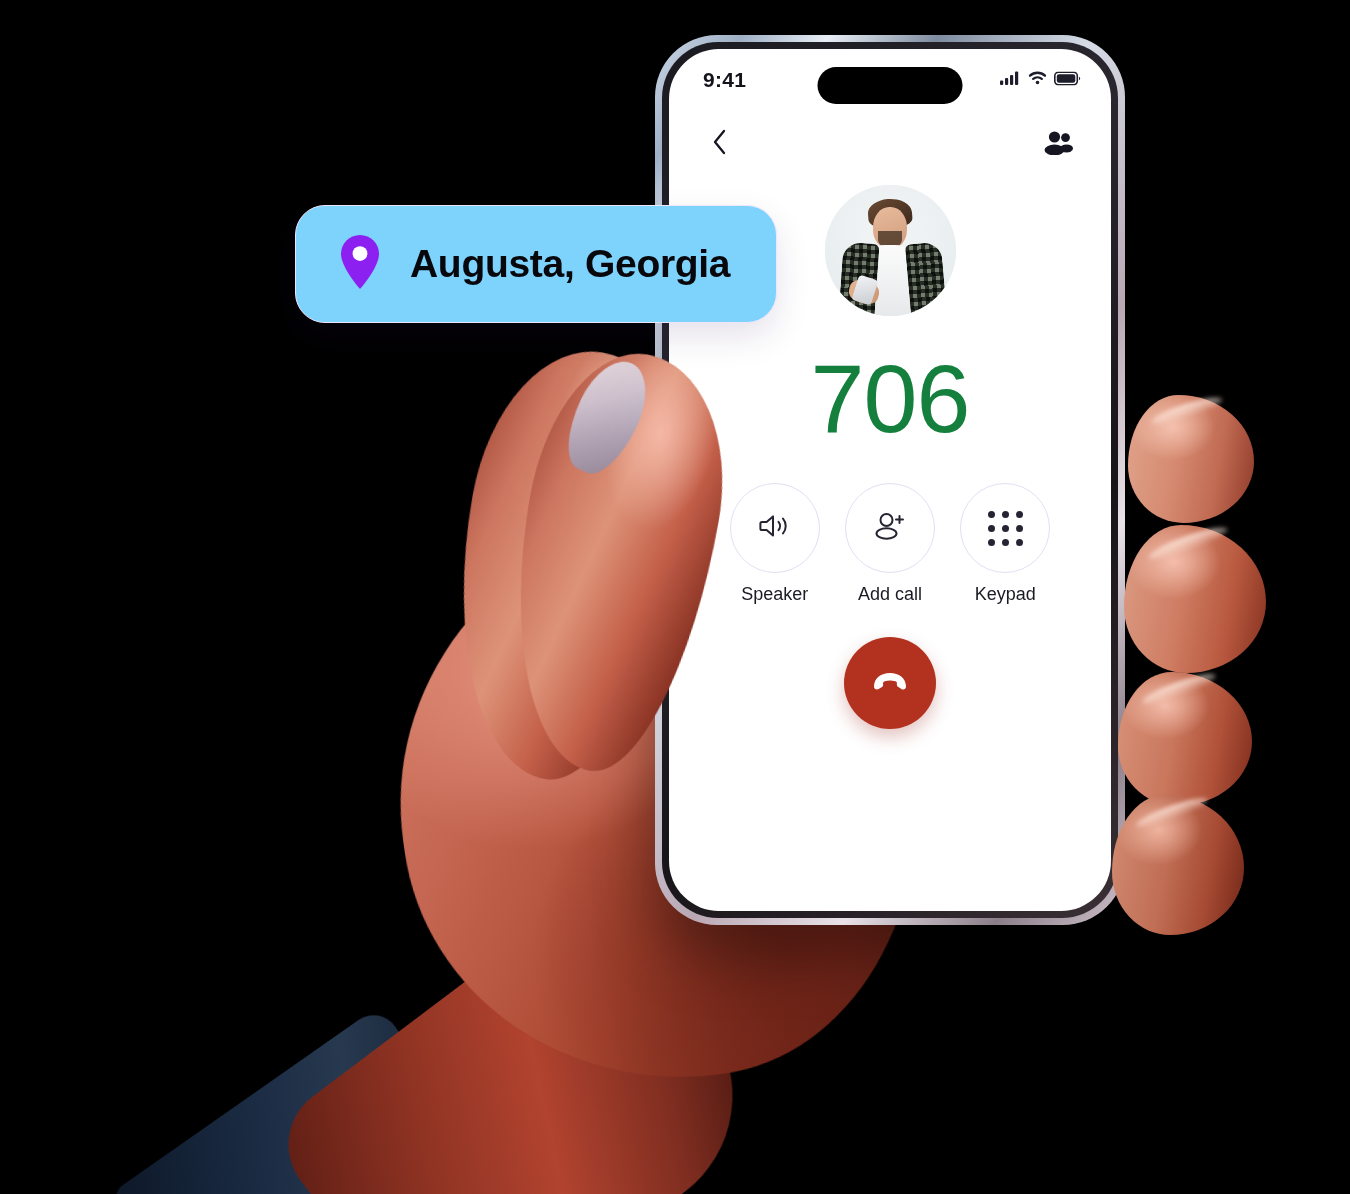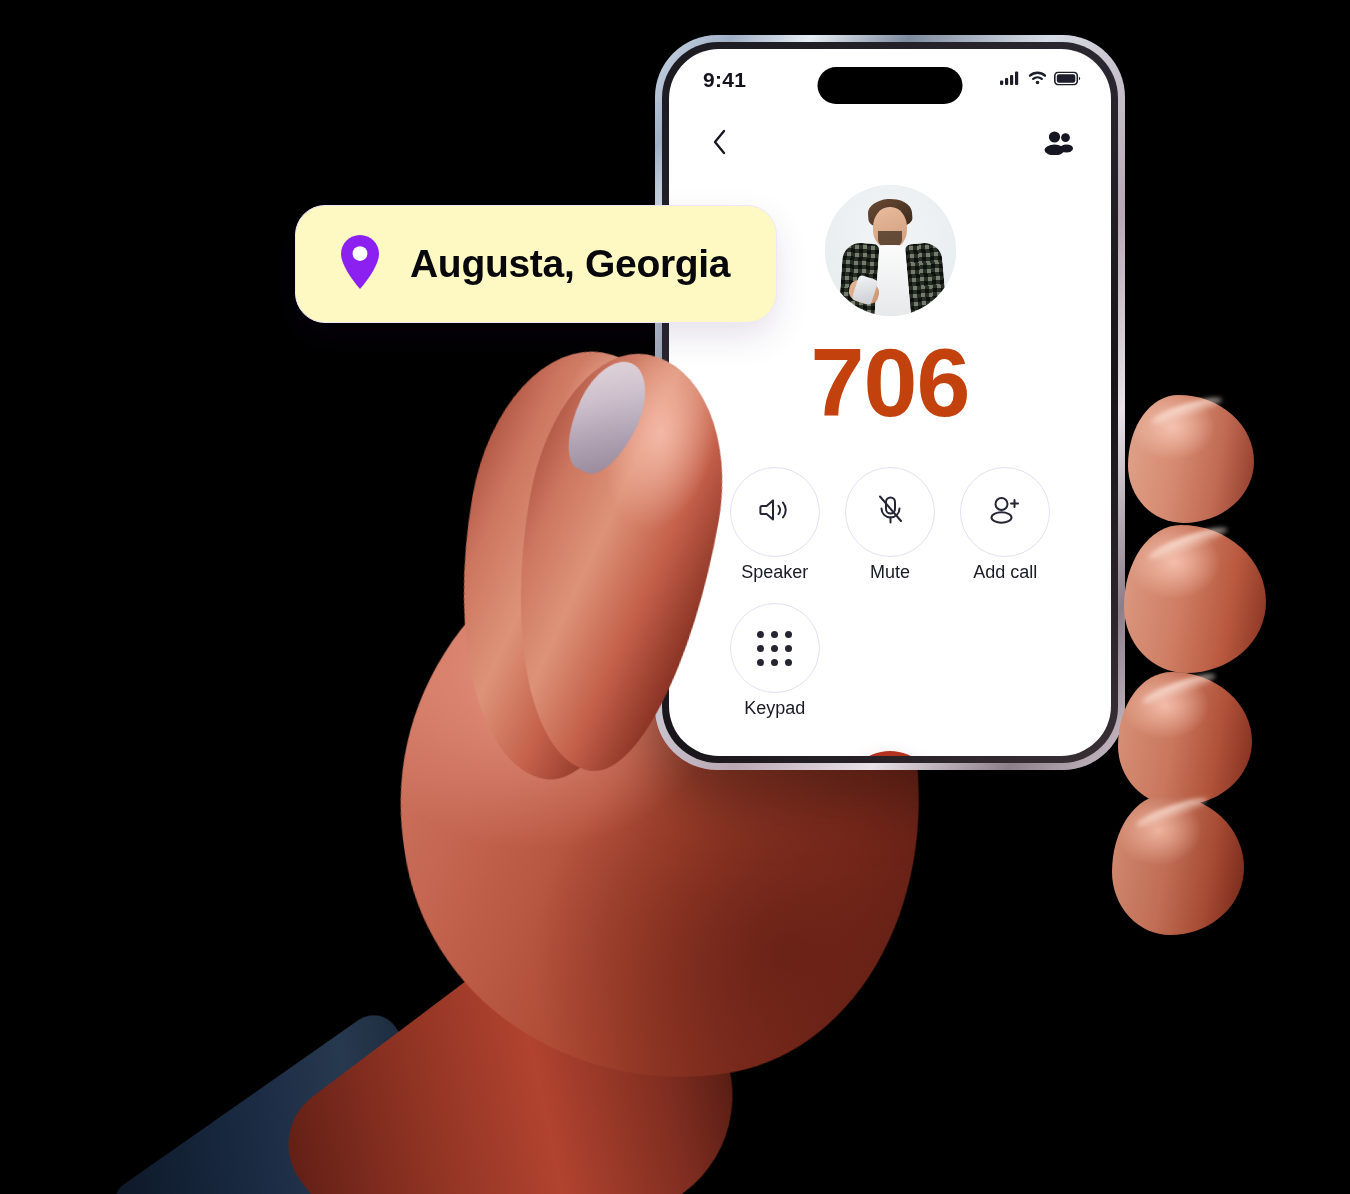--- a/index.html
+++ b/index.html
@@ -107,21 +107,21 @@
     position:absolute;
     background:linear-gradient(180deg,rgba(255,235,225,.85),rgba(255,255,255,0));
     border-radius:50%;
     filter:blur(2px);
   }
 
   
   .phone{
     position:absolute;
     left:655px;top:35px;
-    width:470px;height:735px;
+    width:470px;height:890px;
     border-radius:62px;
     z-index:3;
     background:linear-gradient(125deg,#cdd8e6 0%,#9fb0c6 8%,#e7edf4 16%,#7e8ca0 26%,#d6dce6 40%,#b9a8b4 60%,#e9e2e8 74%,#8d7f8a 88%,#cfc2cb 100%);
     padding:7px;
     box-sizing:border-box;
     box-shadow:0 30px 60px rgba(0,0,0,.35);
   }
   .phone-inner{
     width:100%;height:100%;
     border-radius:56px;
@@ -206,22 +206,22 @@
     background:linear-gradient(120deg,#e5b795,#c9936f);transform:rotate(16deg);
   }
   .av-phone{
     position:absolute;left:30px;top:92px;width:20px;height:26px;border-radius:4px;
     background:linear-gradient(150deg,#f3f4f6,#c9ccd2);transform:rotate(18deg);
   }
 
   
   .areacode{
     text-align:center;
-    font-size:97px;font-weight:700;letter-spacing:-1px;
-    color:#c2410c;line-height:1;margin-top:18px;
+    font-size:97px;font-weight:400;letter-spacing:-1px;
+    color:#15803d;line-height:1;margin-top:34px;
   }
   .areacode-label{
     text-align:center;font-size:24px;color:#17161f;margin-top:12px;font-weight:400;
   }
 
   
   .actions{
     margin-top:36px;
     display:grid;grid-template-columns:repeat(3,1fr);
     row-gap:20px;
@@ -229,21 +229,21 @@
     box-sizing:border-box;
   }
   .action{display:flex;flex-direction:column;align-items:center;cursor:pointer;}
   .action-circle{
     position:relative;
     width:88px;height:88px;border-radius:50%;
     border:1.6px solid #E2E0F2;
     display:flex;align-items:center;justify-content:center;
     background:#fff;
   }
-  .action-label{margin-top:5px;font-size:18px;color:#1a1a24;}
+  .action-label{margin-top:11px;font-size:18px;color:#1a1a24;}
   .badge{
     position:absolute;right:3px;top:4px;
     width:13px;height:13px;border-radius:50%;background:#B3321F;
   }
   .kp-dots{display:grid;grid-template-columns:repeat(3,7px);grid-template-rows:repeat(3,7px);gap:7px;}
   .kp-dots i{display:block;width:7px;height:7px;border-radius:50%;background:#242433;}
   .more-dots{display:flex;gap:7px;}
   .more-dots i{display:block;width:9px;height:9px;border-radius:50%;background:#242433;}
 
   
@@ -254,21 +254,21 @@
     display:flex;align-items:center;justify-content:center;
     cursor:pointer;
     box-shadow:0 8px 18px rgba(150,40,25,.28);
   }
 
   
   .loc-badge{
     position:absolute;
     left:295px;top:205px;
     width:482px;height:118px;
-    background:#fef9c3;
+    background:#7dd3fc;
     border:1.5px solid #EDE7FB;
     border-radius:30px;
     display:flex;align-items:center;
     gap:26px;
     padding:0 40px;
     box-sizing:border-box;
     z-index:6;
     box-shadow:0 14px 34px rgba(40,20,80,.12);
   }
   .loc-text{
@@ -366,33 +366,20 @@
                   <path d="M4 11h4.6L15 5.4v19.2L8.6 19H4a1.6 1.6 0 0 1-1.6-1.6v-4.8A1.6 1.6 0 0 1 4 11z" stroke="#242433" stroke-width="2" fill="none" stroke-linejoin="round"></path>
                   <path d="M20.5 10.8a6.6 6.6 0 0 1 0 8.4" stroke="#242433" stroke-width="2" fill="none" stroke-linecap="round"></path>
                   <path d="M25 7.6a11.4 11.4 0 0 1 0 14.8" stroke="#242433" stroke-width="2" fill="none" stroke-linecap="round"></path>
                 </svg>
               </span>
             </div>
             <div class="action-label">Speaker</div>
           </div>
 
 
-          <div class="action">
-            <div class="action-circle">
-              <span>
-                <svg width="30" height="32" viewBox="0 0 30 32">
-                  <rect x="11" y="3.5" width="9" height="16" rx="4.5" stroke="#242433" stroke-width="2" fill="none"></rect>
-                  <path d="M6.5 14.5a9 9 0 0 0 18 0" stroke="#242433" stroke-width="2" fill="none" stroke-linecap="round"></path>
-                  <path d="M15.5 23.5v5" stroke="#242433" stroke-width="2" stroke-linecap="round"></path>
-                  <path d="M5 2.5 26 27" stroke="#242433" stroke-width="2" stroke-linecap="round"></path>
-                </svg>
-              </span>
-            </div>
-            <div class="action-label">Mute</div>
-          </div>
 
           <div class="action">
             <div class="action-circle">
               <span>
                 <svg width="32" height="30" viewBox="0 0 32 30">
                   <circle cx="12.5" cy="9" r="6" stroke="#242433" stroke-width="2" fill="none"></circle>
                   <ellipse cx="12.5" cy="22.5" rx="10" ry="5.2" stroke="#242433" stroke-width="2" fill="none"></ellipse>
                   <path d="M25.5 5v7M22 8.5h7" stroke="#242433" stroke-width="2" stroke-linecap="round"></path>
                 </svg>
               </span>

